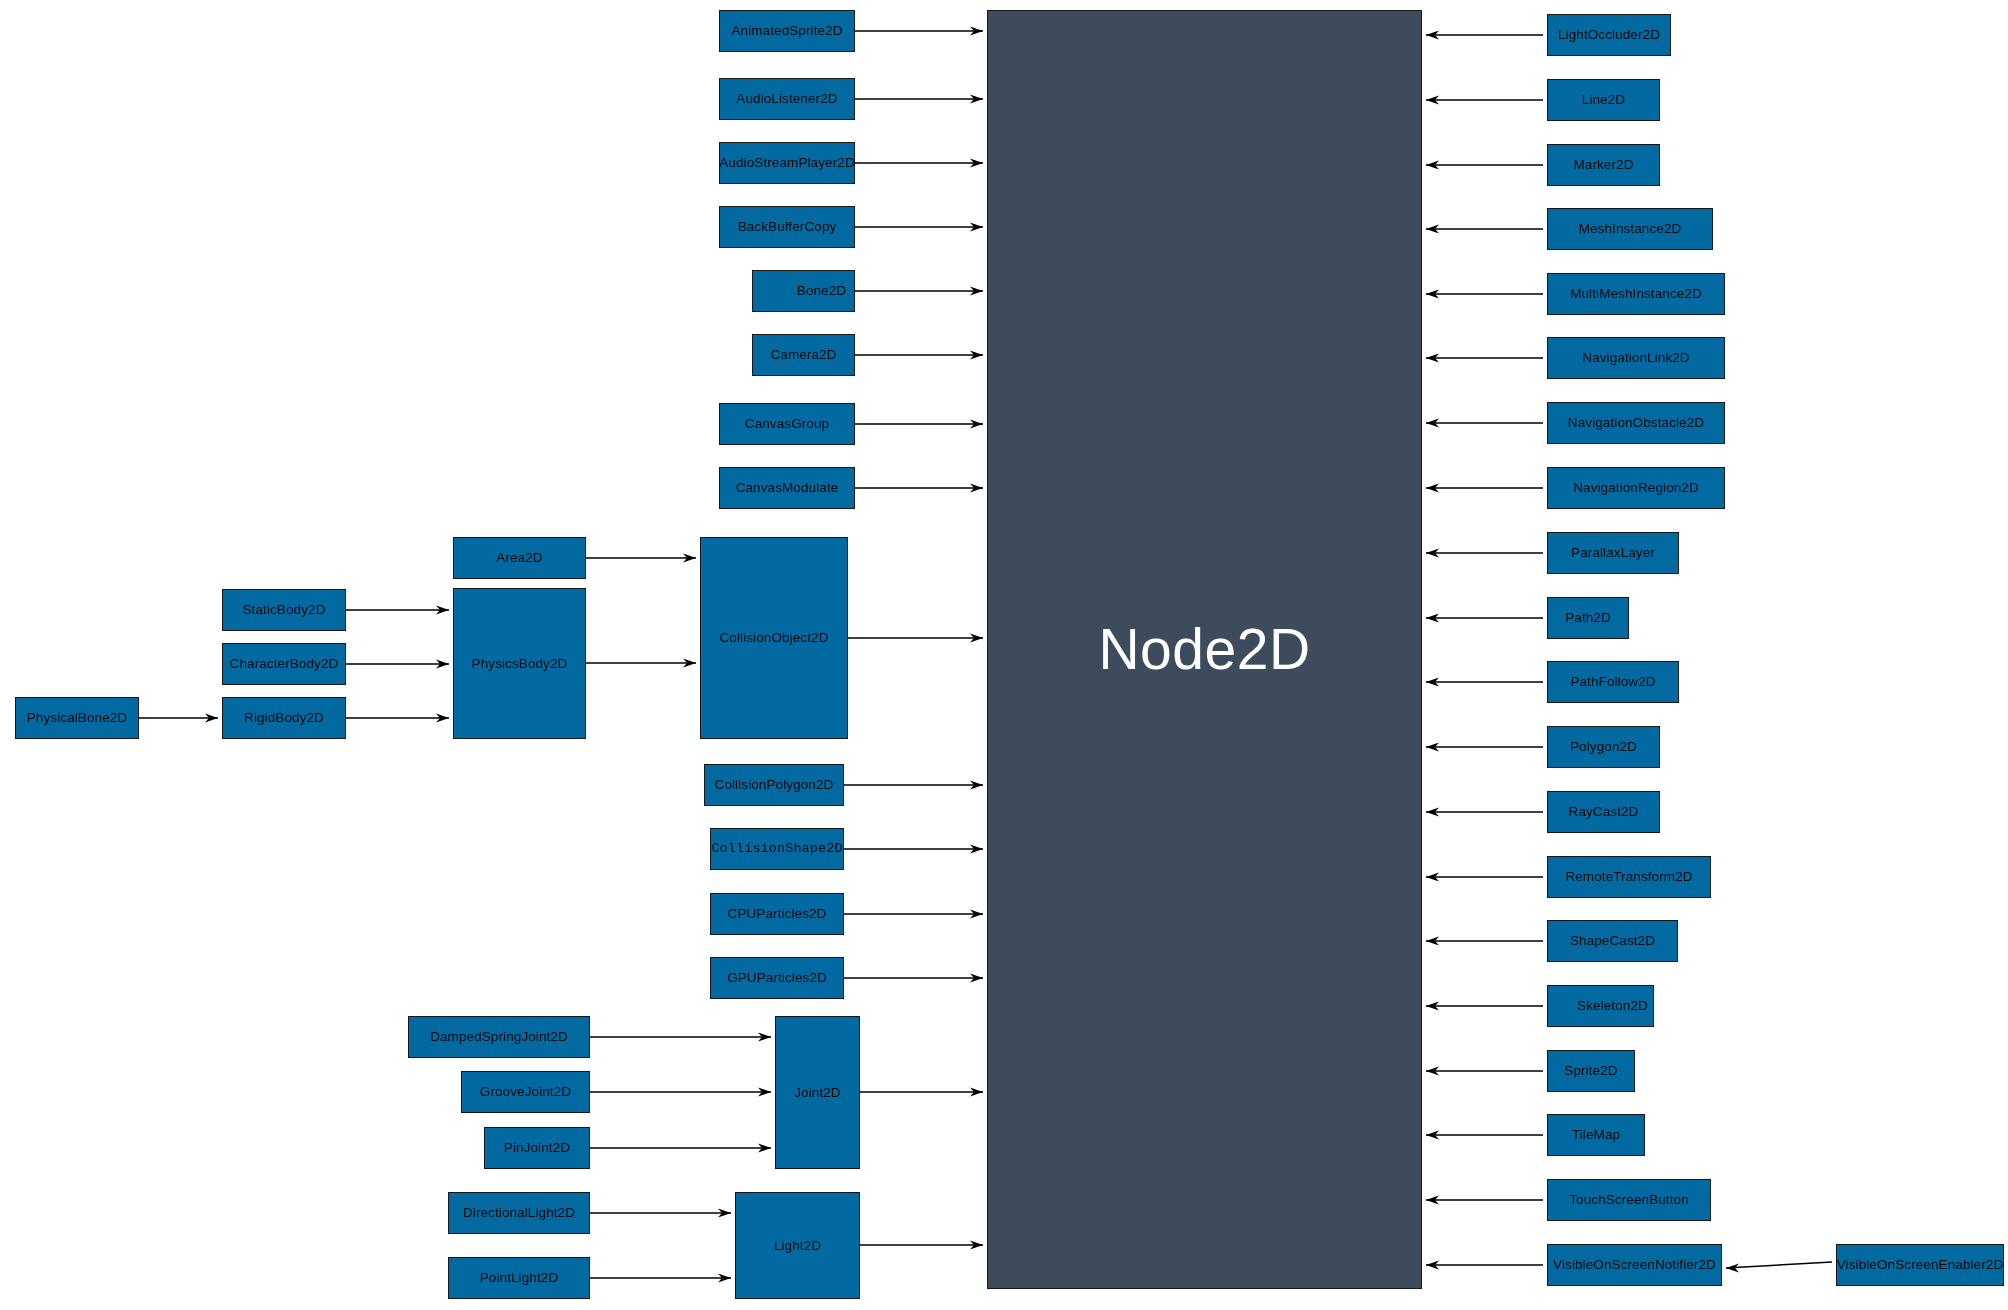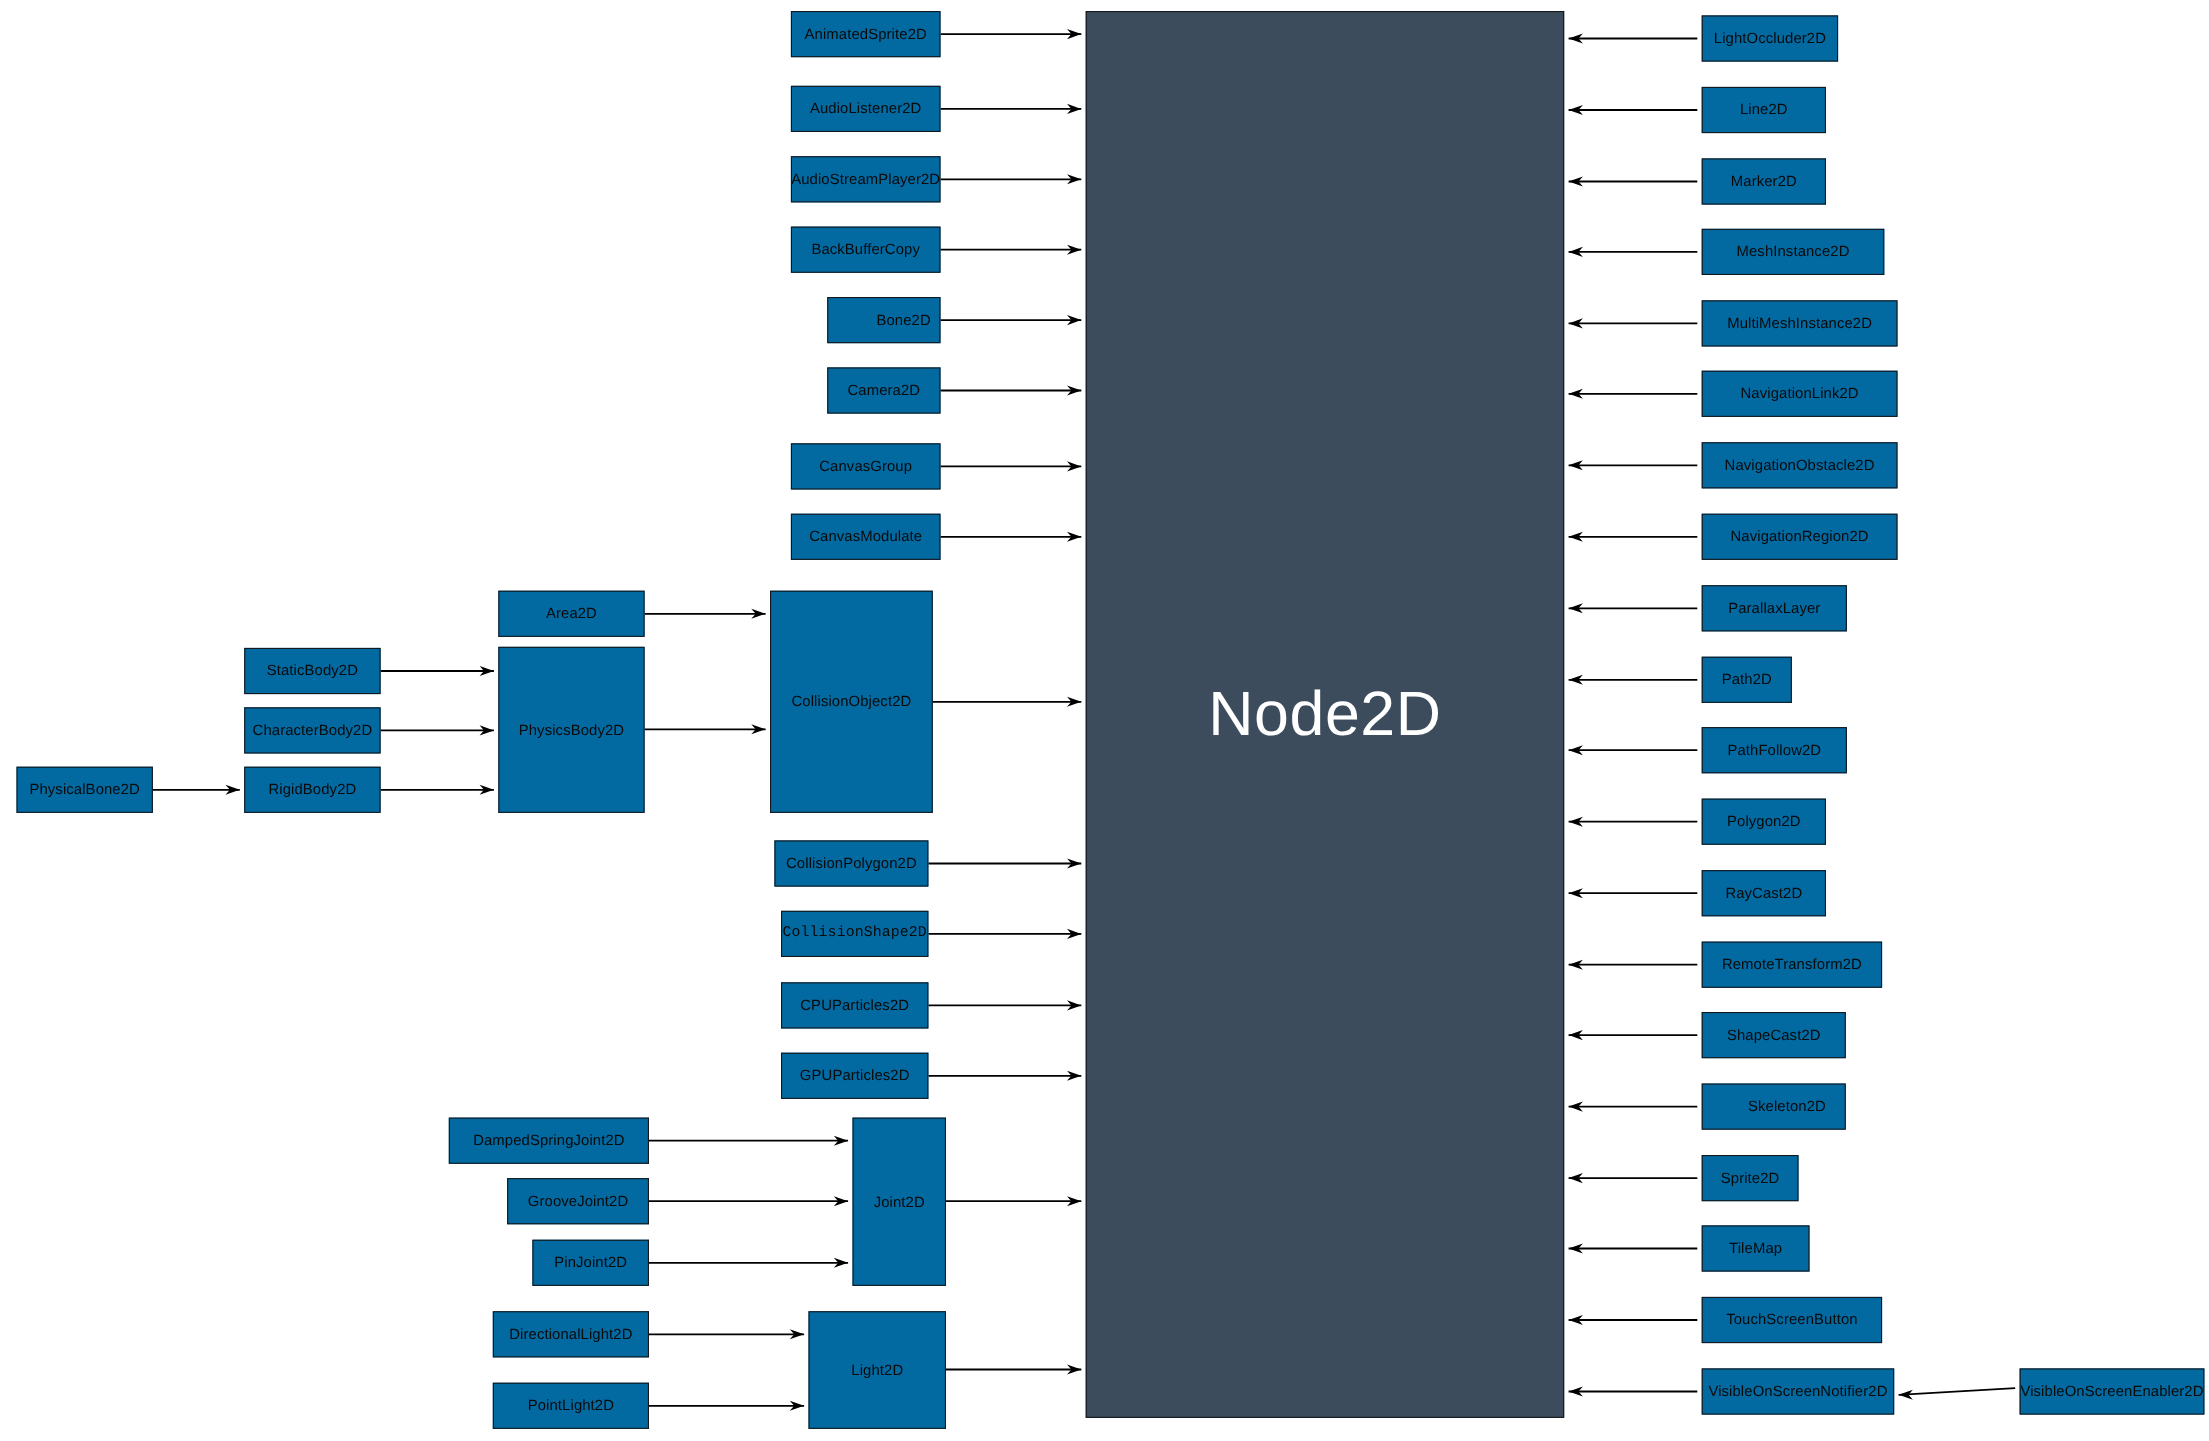--- a/index.html
+++ b/index.html
@@ -361,21 +361,21 @@
       </div>
       <div class="node" style="left: 1547px; top: 791px; width: 113px; height: 42px;">
         <span>RayCast2D</span>
       </div>
       <div class="node" style="left: 1547px; top: 856px; width: 164px; height: 42px;">
         <span>RemoteTransform2D</span>
       </div>
       <div class="node" style="left: 1547px; top: 920px; width: 131px; height: 42px;">
         <span>ShapeCast2D</span>
       </div>
-      <div class="node" style="left: 1547px; top: 985px; width: 131px; height: 42px; padding-left: 24px;">
+      <div class="node" style="left: 1547px; top: 985px; width: 107px; height: 42px; padding-left: 24px;">
         <span>Skeleton2D</span>
       </div>
       <div class="node" style="left: 1547px; top: 1050px; width: 88px; height: 42px;">
         <span>Sprite2D</span>
       </div>
       <div class="node" style="left: 1547px; top: 1114px; width: 98px; height: 42px;">
         <span>TileMap</span>
       </div>
       <div class="node" style="left: 1547px; top: 1179px; width: 164px; height: 42px;">
         <span>TouchScreenButton</span>

